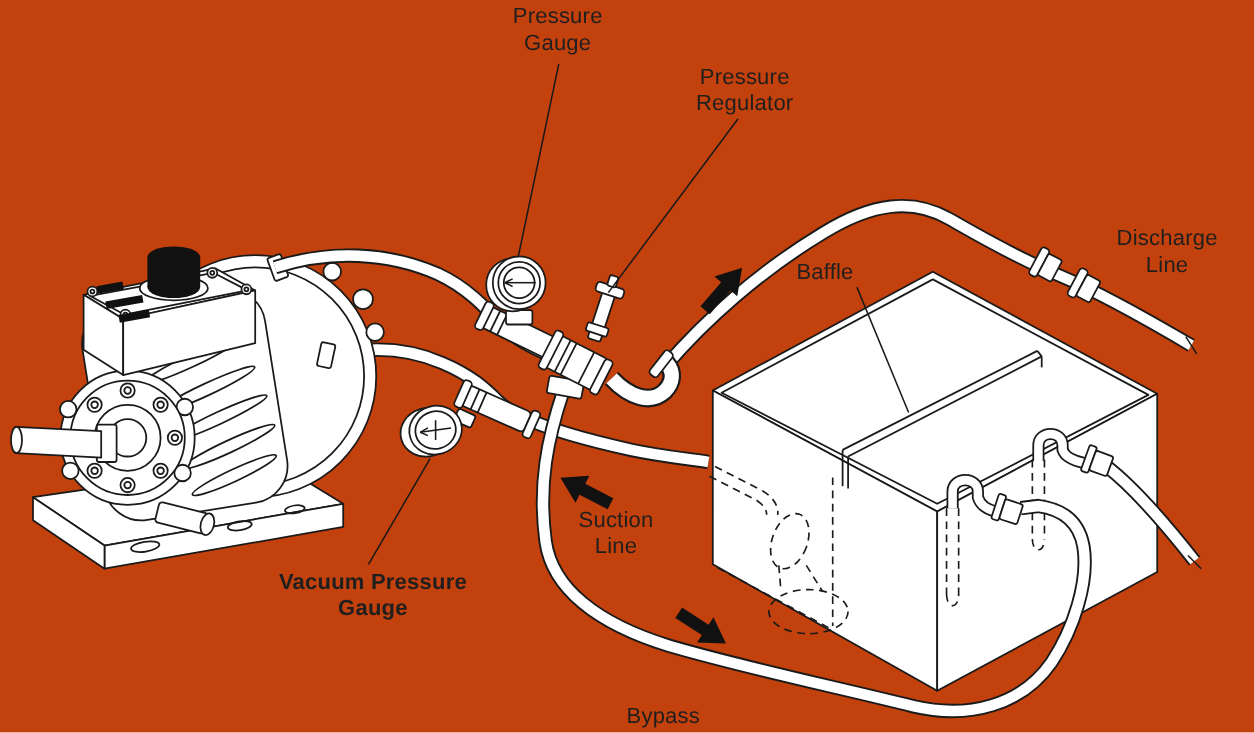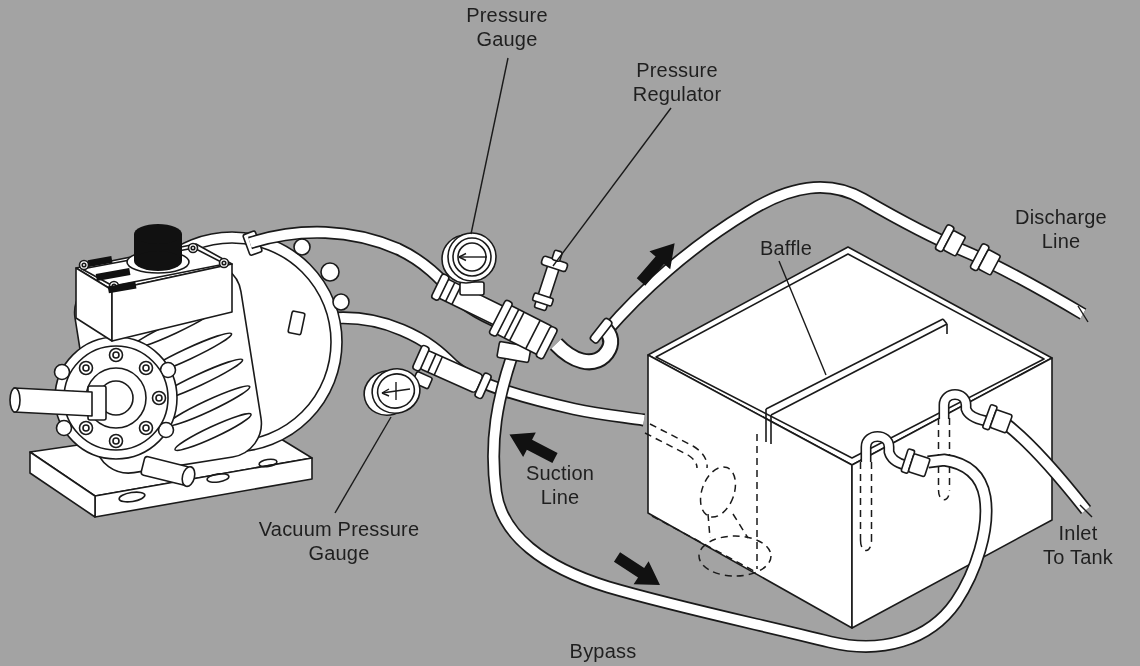--- a/index.html
+++ b/index.html
@@ -1,16 +1,16 @@
 <!DOCTYPE html>
 <html><head>
 <meta charset="utf-8">
 <style>
   html,body{margin:0;padding:0;background:#ffffff;}
-  #stage{position:relative;width:1140px;height:666px;background:#a3a3a3;overflow:hidden;
+  #stage{position:relative;width:1140px;height:666px;background:#c2410c;overflow:hidden;
          font-family:"Liberation Sans", sans-serif;}
   #art{position:absolute;left:0;top:0;width:1140px;height:666px;}
   .lbl{position:absolute;color:#1f1f1f;font-size:20px;line-height:24px;text-align:center;
        white-space:pre-line;letter-spacing:0.2px;}
   
   .fw{fill:#ffffff;stroke:#1a1a1a;stroke-width:1.6;stroke-linejoin:round;}
   .ln{fill:none;stroke:#1a1a1a;stroke-width:1.6;stroke-linejoin:round;}
   .thin{fill:none;stroke:#1a1a1a;stroke-width:1.4;}
   .dsh{fill:none;stroke:#1a1a1a;stroke-width:1.5;stroke-dasharray:7 5;}
   .o13{fill:none;stroke:#1a1a1a;stroke-width:13;}
@@ -290,26 +290,24 @@
 
   <div class="lbl" style="left:417px;top:3px;width:180px;">Pressure
 Gauge</div>
 
   <div class="lbl" style="left:587px;top:58px;width:180px;">Pressure
 Regulator</div>
 
   <div class="lbl" style="left:981px;top:205px;width:160px;">Discharge
 Line</div>
 
-  <div class="lbl" style="left:736px;top:236px;width:100px;">Baffle</div>
+  <div class="lbl" style="left:700px;top:236px;width:100px;">Baffle</div>
 
   <div class="lbl" style="left:480px;top:461px;width:160px;">Suction
 Line</div>
 
-  <div class="lbl" style="left:219px;top:517px;width:240px;">Vacuum Pressure
+  <div class="lbl" style="left:219px;top:517px;width:240px;font-weight:bold;">Vacuum Pressure
 Gauge</div>
 
   <div class="lbl" style="left:523px;top:639px;width:160px;">Bypass
 Line</div>
 
-  <div class="lbl" style="left:1017px;top:521px;width:122px;">Inlet
-To Tank</div>
 </div>
 
 </body></html>

